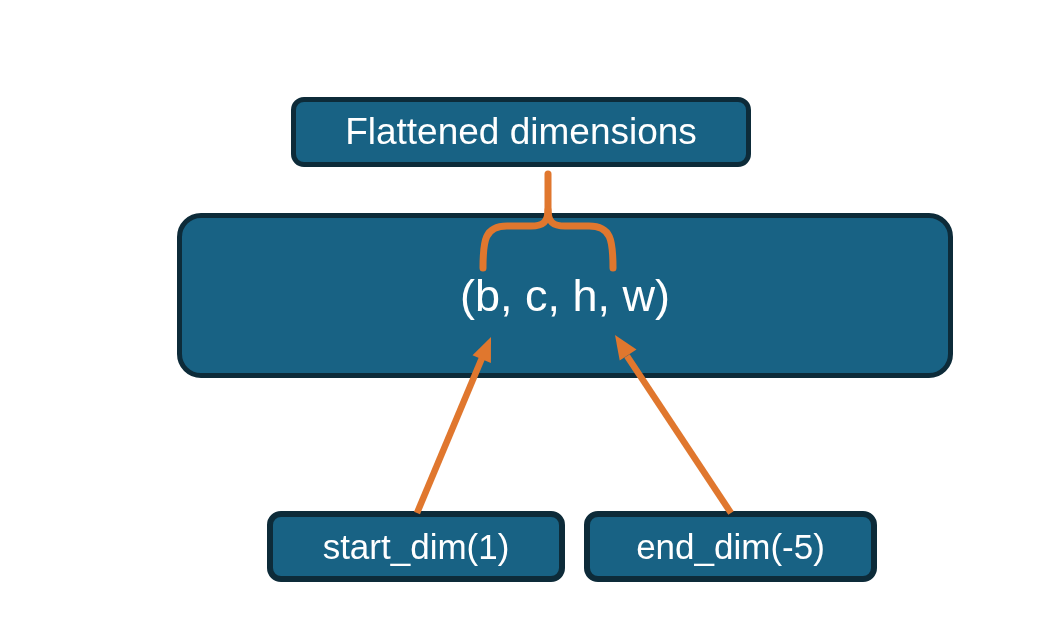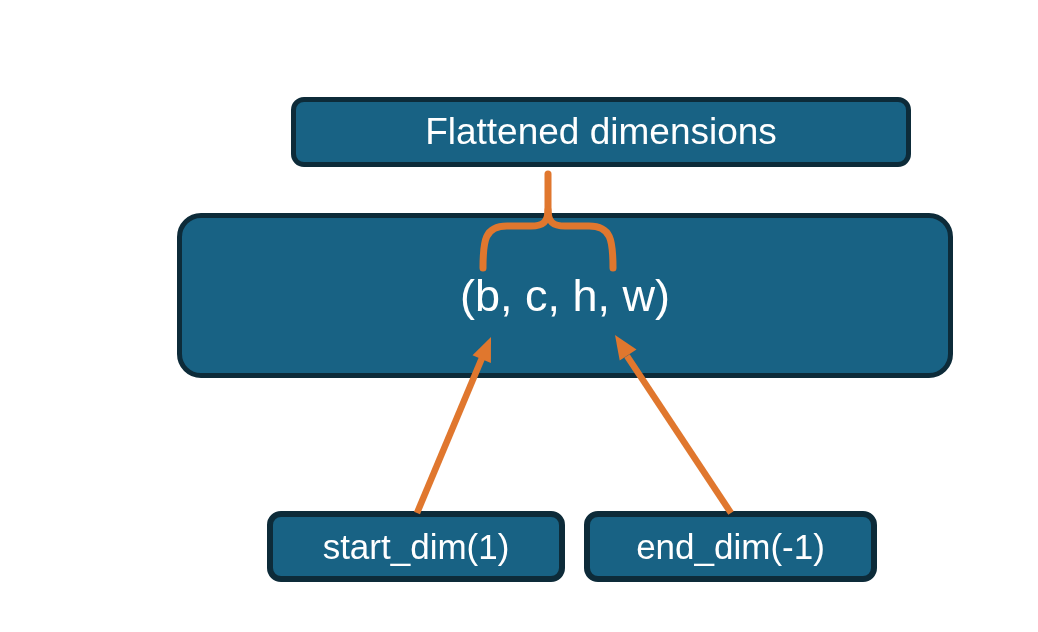--- a/index.html
+++ b/index.html
@@ -22,21 +22,21 @@
     border: 5px solid var(--node-border, #0d2b39);
     color: var(--text, #ffffff);
     display: flex;
     align-items: center;
     justify-content: center;
     white-space: nowrap;
   }
   .node-flattened {
     left: 291px;
     top: 97px;
-    width: 620px;
+    width: 460px;
     height: 70px;
     border-radius: 13px;
     font-size: 37px;
   }
   .node-tensor {
     left: 177px;
     top: 213px;
     width: 776px;
     height: 165px;
     border-radius: 24px;
@@ -97,21 +97,21 @@
 
   <div class="node node-tensor">
     <span>(b, c, h, w)</span>
   </div>
 
   <div class="node node-start">
     <span>start_dim(1)</span>
   </div>
 
   <div class="node node-end">
-    <span>end_dim(-1)</span>
+    <span>end_dim(-5)</span>
   </div>
 
   <svg class="overlay" viewBox="0 0 1038 632" xmlns="http://www.w3.org/2000/svg">
 
     <line class="stroke" x1="548" y1="174" x2="548" y2="218"></line>
 
     <path class="stroke" d="M 483 268
              C 483 240, 485 226, 507 226
              L 531 226
              C 543 226, 548 222, 548 210

